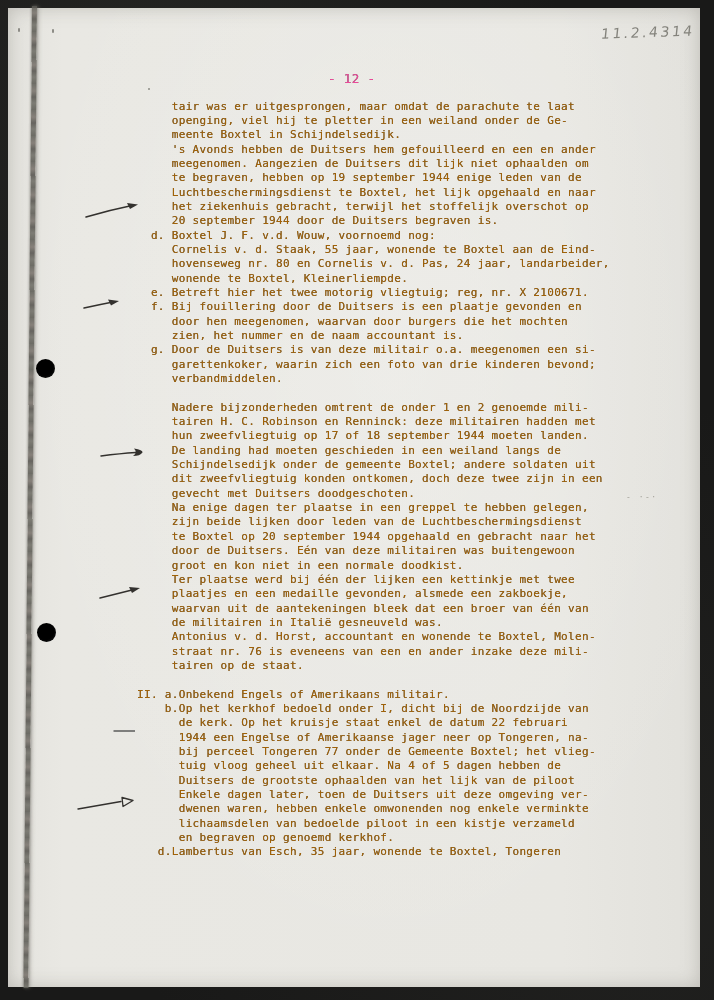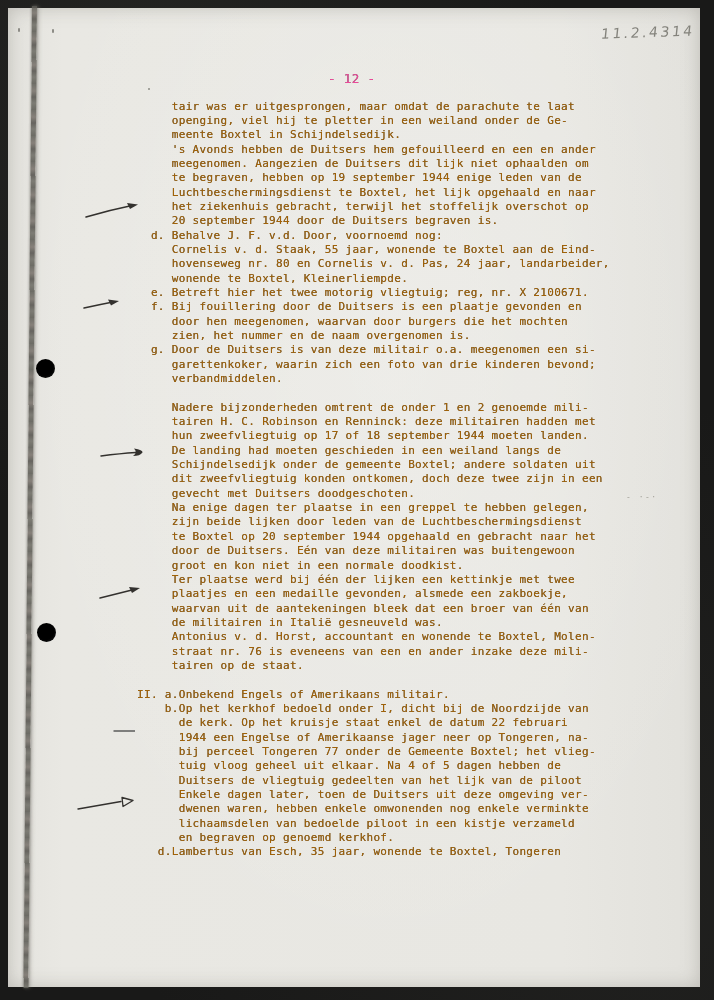--- a/index.html
+++ b/index.html
@@ -80,28 +80,28 @@
   <div id="typebody">
       <div class="line">     tair was er uitgesprongen, maar omdat de parachute te laat</div>
       <div class="line">     openging, viel hij te pletter in een weiland onder de Ge-</div>
       <div class="line">     meente Boxtel in Schijndelsedijk.</div>
       <div class="line">     's Avonds hebben de Duitsers hem gefouilleerd en een en ander</div>
       <div class="line">     meegenomen. Aangezien de Duitsers dit lijk niet ophaalden om</div>
       <div class="line">     te begraven, hebben op 19 september 1944 enige leden van de</div>
       <div class="line">     Luchtbeschermingsdienst te Boxtel, het lijk opgehaald en naar</div>
       <div class="line">     het ziekenhuis gebracht, terwijl het stoffelijk overschot op</div>
       <div class="line">     20 september 1944 door de Duitsers begraven is.</div>
-      <div class="line">  d. Behalve J. F. v.d. Door, voornoemd nog:</div>
+      <div class="line">  d. Boxtel J. F. v.d. Wouw, voornoemd nog:</div>
       <div class="line">     Cornelis v. d. Staak, 55 jaar, wonende te Boxtel aan de Eind-</div>
       <div class="line">     hovenseweg nr. 80 en Cornelis v. d. Pas, 24 jaar, landarbeider,</div>
       <div class="line">     wonende te Boxtel, Kleinerliempde.</div>
       <div class="line">  e. Betreft hier het twee motorig vliegtuig; reg, nr. X 2100671.</div>
       <div class="line">  f. Bij fouillering door de Duitsers is een plaatje gevonden en</div>
       <div class="line">     door hen meegenomen, waarvan door burgers die het mochten</div>
-      <div class="line">     zien, het nummer en de naam overgenomen is.</div>
+      <div class="line">     zien, het nummer en de naam accountant is.</div>
       <div class="line">  g. Door de Duitsers is van deze militair o.a. meegenomen een si-</div>
       <div class="line">     garettenkoker, waarin zich een foto van drie kinderen bevond;</div>
       <div class="line">     verbandmiddelen.</div>
       <div class="line"></div>
       <div class="line">     Nadere bijzonderheden omtrent de onder 1 en 2 genoemde mili-</div>
       <div class="line">     tairen H. C. Robinson en Renninck: deze militairen hadden met</div>
       <div class="line">     hun zweefvliegtuig op 17 of 18 september 1944 moeten landen.</div>
       <div class="line">     De landing had moeten geschieden in een weiland langs de</div>
       <div class="line">     Schijndelsedijk onder de gemeente Boxtel; andere soldaten uit</div>
       <div class="line">     dit zweefvliegtuig konden ontkomen, doch deze twee zijn in een</div>
@@ -118,21 +118,21 @@
       <div class="line">     Antonius v. d. Horst, accountant en wonende te Boxtel, Molen-</div>
       <div class="line">     straat nr. 76 is eveneens van een en ander inzake deze mili-</div>
       <div class="line">     tairen op de staat.</div>
       <div class="line"></div>
       <div class="line">II. a.Onbekend Engels of Amerikaans militair.</div>
       <div class="line">    b.Op het kerkhof bedoeld onder I, dicht bij de Noordzijde van</div>
       <div class="line">      de kerk. Op het kruisje staat enkel de datum 22 februari</div>
       <div class="line">      1944 een Engelse of Amerikaanse jager neer op Tongeren, na-</div>
       <div class="line">      bij perceel Tongeren 77 onder de Gemeente Boxtel; het vlieg-</div>
       <div class="line">      tuig vloog geheel uit elkaar. Na 4 of 5 dagen hebben de</div>
-      <div class="line">      Duitsers de vliegtuig gedeelten van het lijk van de piloot</div>
+      <div class="line">      Duitsers de grootste ophaalden van het lijk van de piloot</div>
       <div class="line">      Enkele dagen later, toen de Duitsers uit deze omgeving ver-</div>
       <div class="line">      dwenen waren, hebben enkele omwonenden nog enkele verminkte</div>
       <div class="line">      lichaamsdelen van bedoelde piloot in een kistje verzameld</div>
       <div class="line">      en begraven op genoemd kerkhof.</div>
       <div class="line">   d.Lambertus van Esch, 35 jaar, wonende te Boxtel, Tongeren</div>
     </div>
 
   <div id="pencil-marks">- ·-·</div>
 
   <svg id="ink-overlay" width="714" height="1000" viewBox="0 0 714 1000">

